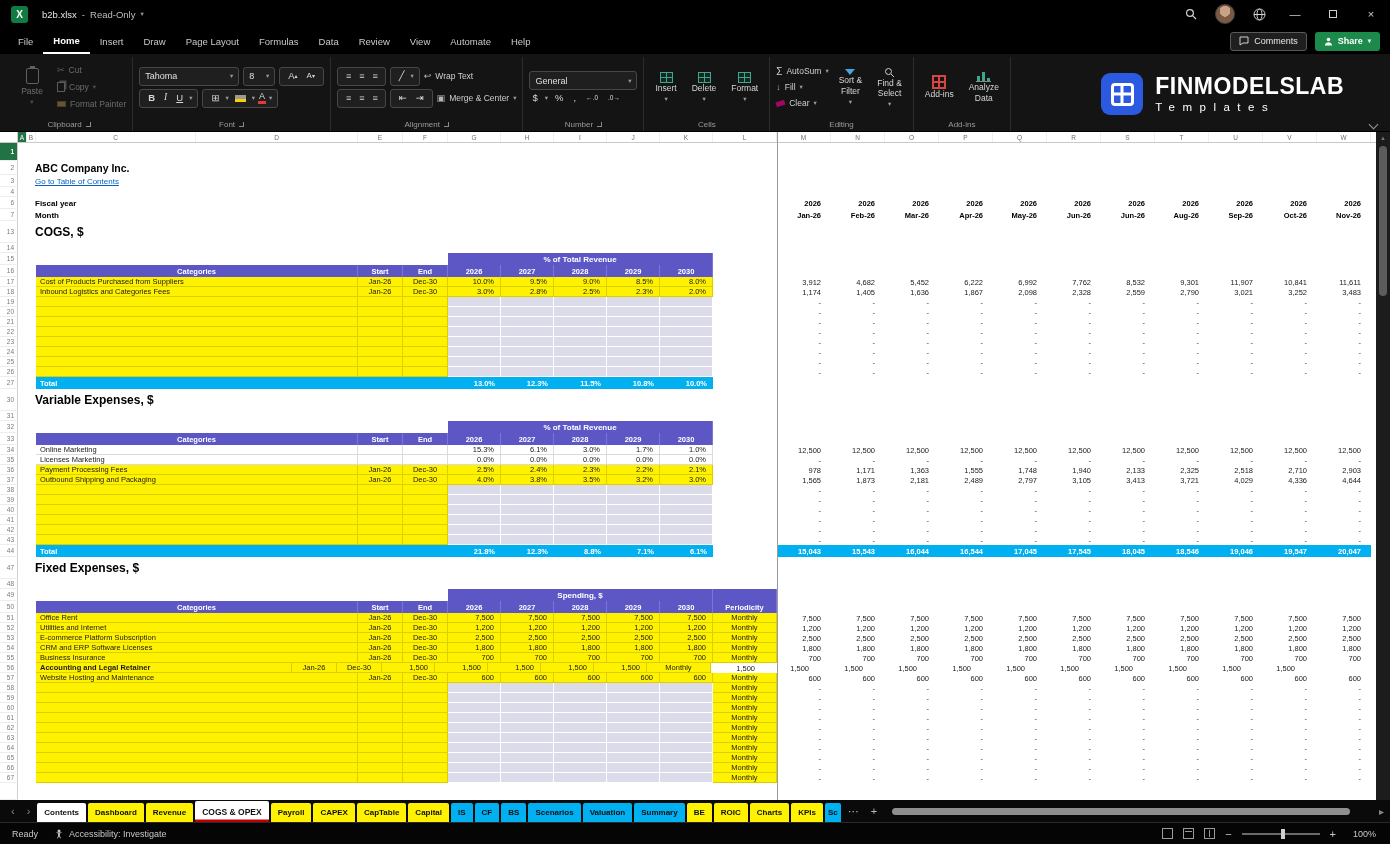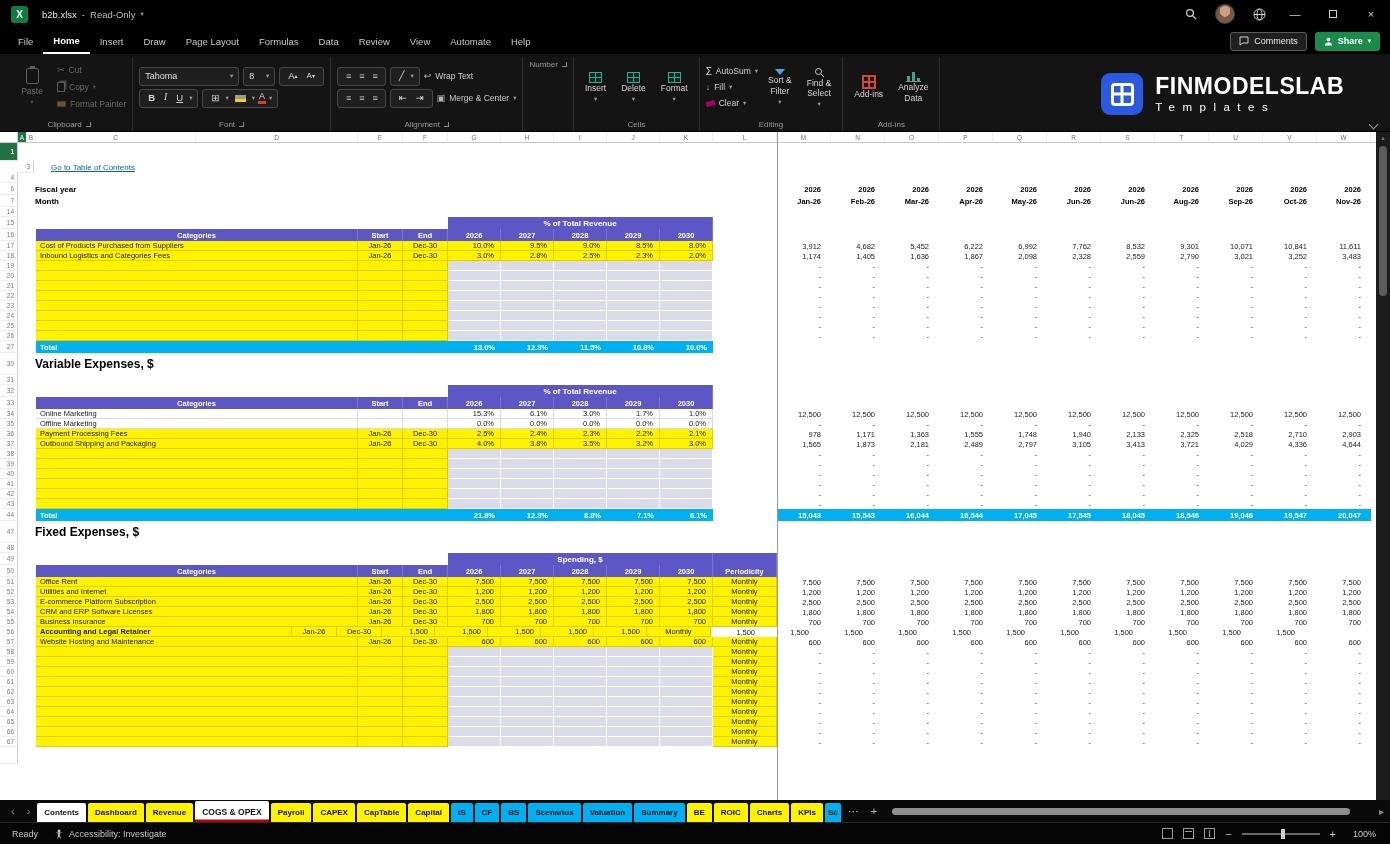--- a/index.html
+++ b/index.html
@@ -311,20 +311,36 @@
             </span>
         </div>
       </div>
       <div class="glabel">
           <span>Alignment</span>
           <span class="lnch"></span>
         </div>
     </div>
 
     <div class="rgroup">
+      <div class="rgc col">
+        <div class="rrow">
+          <span class="ctrlbox" style="width:108px;justify-content:space-between">
+              <span>General</span>
+              <span class="chev">▾</span>
+            </span>
+        </div>
+        <div class="rrow">
+          <span class="tbtn">$</span>
+            <span class="chev">▾</span>
+          <span class="tbtn">%</span>
+          <span class="tbtn">,</span>
+          <span class="tbtn" style="font-size:6.5px">←.0</span>
+          <span class="tbtn" style="font-size:6.5px">.0→</span>
+        </div>
+      </div>
       <div class="glabel">
           <span>Number</span>
           <span class="lnch"></span>
         </div>
     </div>
 
     <div class="rgroup">
       <div class="rgc">
         <div class="vbtn">
             <span class="cellico"></span>
@@ -454,21 +470,38 @@
           <div class="cell mcell " style="width: 54px;"></div>
           <div class="cell mcell " style="width: 54px;"></div>
           <div class="cell mcell " style="width: 54px;"></div>
           <div class="cell mcell " style="width: 54px;"></div>
           <div class="cell mcell " style="width: 54px;"></div>
           <div class="cell mcell " style="width: 54px;"></div>
           <div class="cell mcell " style="width: 54px;"></div>
           <div class="cell mcell " style="width: 54px;"></div>
         </div>
       </div>
-      <div class="grow" style="height: 12px; margin-left: 16px;">
+      <div class="grow" style="height: 14px;">
+        <div class="cell gut" style="width: 18px;">2</div>
+        <div class="cell free companycell" style="width: 759px;">ABC Company Inc.</div>
+        <div class="mwrap">
+          <div class="cell mcell " style="width: 54px;"></div>
+          <div class="cell mcell " style="width: 54px;"></div>
+          <div class="cell mcell " style="width: 54px;"></div>
+          <div class="cell mcell " style="width: 54px;"></div>
+          <div class="cell mcell " style="width: 54px;"></div>
+          <div class="cell mcell " style="width: 54px;"></div>
+          <div class="cell mcell " style="width: 54px;"></div>
+          <div class="cell mcell " style="width: 54px;"></div>
+          <div class="cell mcell " style="width: 54px;"></div>
+          <div class="cell mcell " style="width: 54px;"></div>
+          <div class="cell mcell " style="width: 54px;"></div>
+        </div>
+      </div>
+      <div class="grow" style="height: 12px;">
         <div class="cell gut" style="width: 18px;">3</div>
         <div class="cell free linkcell" style="width: 759px;">
           <div class="link">Go to Table of Contents</div>
         </div>
         <div class="mwrap">
           <div class="cell mcell " style="width: 54px;"></div>
           <div class="cell mcell " style="width: 54px;"></div>
           <div class="cell mcell " style="width: 54px;"></div>
           <div class="cell mcell " style="width: 54px;"></div>
           <div class="cell mcell " style="width: 54px;"></div>
@@ -524,20 +557,37 @@
           <div class="cell mcell mhdr" style="width: 54px;">Apr-26</div>
           <div class="cell mcell mhdr" style="width: 54px;">May-26</div>
           <div class="cell mcell mhdr" style="width: 54px;">Jun-26</div>
           <div class="cell mcell mhdr" style="width: 54px;">Jun-26</div>
           <div class="cell mcell mhdr" style="width: 54px;">Aug-26</div>
           <div class="cell mcell mhdr" style="width: 54px;">Sep-26</div>
           <div class="cell mcell mhdr" style="width: 54px;">Oct-26</div>
           <div class="cell mcell mhdr" style="width: 54px;">Nov-26</div>
         </div>
       </div>
+      <div class="grow" style="height: 22px;">
+        <div class="cell gut" style="width: 18px;">13</div>
+        <div class="cell free sectitle" style="width: 759px;">COGS, $</div>
+        <div class="mwrap">
+          <div class="cell mcell " style="width: 54px;"></div>
+          <div class="cell mcell " style="width: 54px;"></div>
+          <div class="cell mcell " style="width: 54px;"></div>
+          <div class="cell mcell " style="width: 54px;"></div>
+          <div class="cell mcell " style="width: 54px;"></div>
+          <div class="cell mcell " style="width: 54px;"></div>
+          <div class="cell mcell " style="width: 54px;"></div>
+          <div class="cell mcell " style="width: 54px;"></div>
+          <div class="cell mcell " style="width: 54px;"></div>
+          <div class="cell mcell " style="width: 54px;"></div>
+          <div class="cell mcell " style="width: 54px;"></div>
+        </div>
+      </div>
       <div class="grow" style="height: 10px;">
         <div class="cell gut" style="width: 18px;">14</div>
         <div class="cell free" style="width: 759px;"></div>
         <div class="mwrap">
           <div class="cell mcell " style="width: 54px;"></div>
           <div class="cell mcell " style="width: 54px;"></div>
           <div class="cell mcell " style="width: 54px;"></div>
           <div class="cell mcell " style="width: 54px;"></div>
           <div class="cell mcell " style="width: 54px;"></div>
           <div class="cell mcell " style="width: 54px;"></div>
@@ -607,21 +657,21 @@
         <div class="cell free" style="width: 64px;"></div>
         <div class="mwrap">
           <div class="cell mcell " style="width: 54px;">3,912</div>
           <div class="cell mcell " style="width: 54px;">4,682</div>
           <div class="cell mcell " style="width: 54px;">5,452</div>
           <div class="cell mcell " style="width: 54px;">6,222</div>
           <div class="cell mcell " style="width: 54px;">6,992</div>
           <div class="cell mcell " style="width: 54px;">7,762</div>
           <div class="cell mcell " style="width: 54px;">8,532</div>
           <div class="cell mcell " style="width: 54px;">9,301</div>
-          <div class="cell mcell " style="width: 54px;">10,071</div>
+          <div class="cell mcell " style="width: 54px;">11,907</div>
           <div class="cell mcell " style="width: 54px;">10,841</div>
           <div class="cell mcell " style="width: 54px;">11,611</div>
         </div>
       </div>
       <div class="grow" style="height: 10px;">
         <div class="cell gut" style="width: 18px;">18</div>
         <div class="cell free" style="width: 18px;"></div>
         <div class="cell td cat yel" style="width: 322px;">Inbound Logistics and Categories Fees</div>
         <div class="cell td cen yel" style="width: 45px;">Jan-26</div>
         <div class="cell td cen yel" style="width: 45px;">Dec-30</div>
@@ -965,21 +1015,21 @@
           <div class="cell mcell " style="width: 54px;">12,500</div>
           <div class="cell mcell " style="width: 54px;">12,500</div>
           <div class="cell mcell " style="width: 54px;">12,500</div>
           <div class="cell mcell " style="width: 54px;">12,500</div>
           <div class="cell mcell " style="width: 54px;">12,500</div>
         </div>
       </div>
       <div class="grow" style="height: 10px;">
         <div class="cell gut" style="width: 18px;">35</div>
         <div class="cell free" style="width: 18px;"></div>
-        <div class="cell td cat plain" style="width: 322px;">Offline Marketing</div>
+        <div class="cell td cat plain" style="width: 322px;">Licenses Marketing</div>
         <div class="cell td cen plain" style="width: 45px;"></div>
         <div class="cell td cen plain" style="width: 45px;"></div>
         <div class="cell td num plain" style="width: 53px;">0.0%</div>
         <div class="cell td num plain" style="width: 53px;">0.0%</div>
         <div class="cell td num plain" style="width: 53px;">0.0%</div>
         <div class="cell td num plain" style="width: 53px;">0.0%</div>
         <div class="cell td num plain" style="width: 53px;">0.0%</div>
         <div class="cell free" style="width: 64px;"></div>
         <div class="mwrap">
           <div class="cell mcell " style="width: 54px;">-</div>

